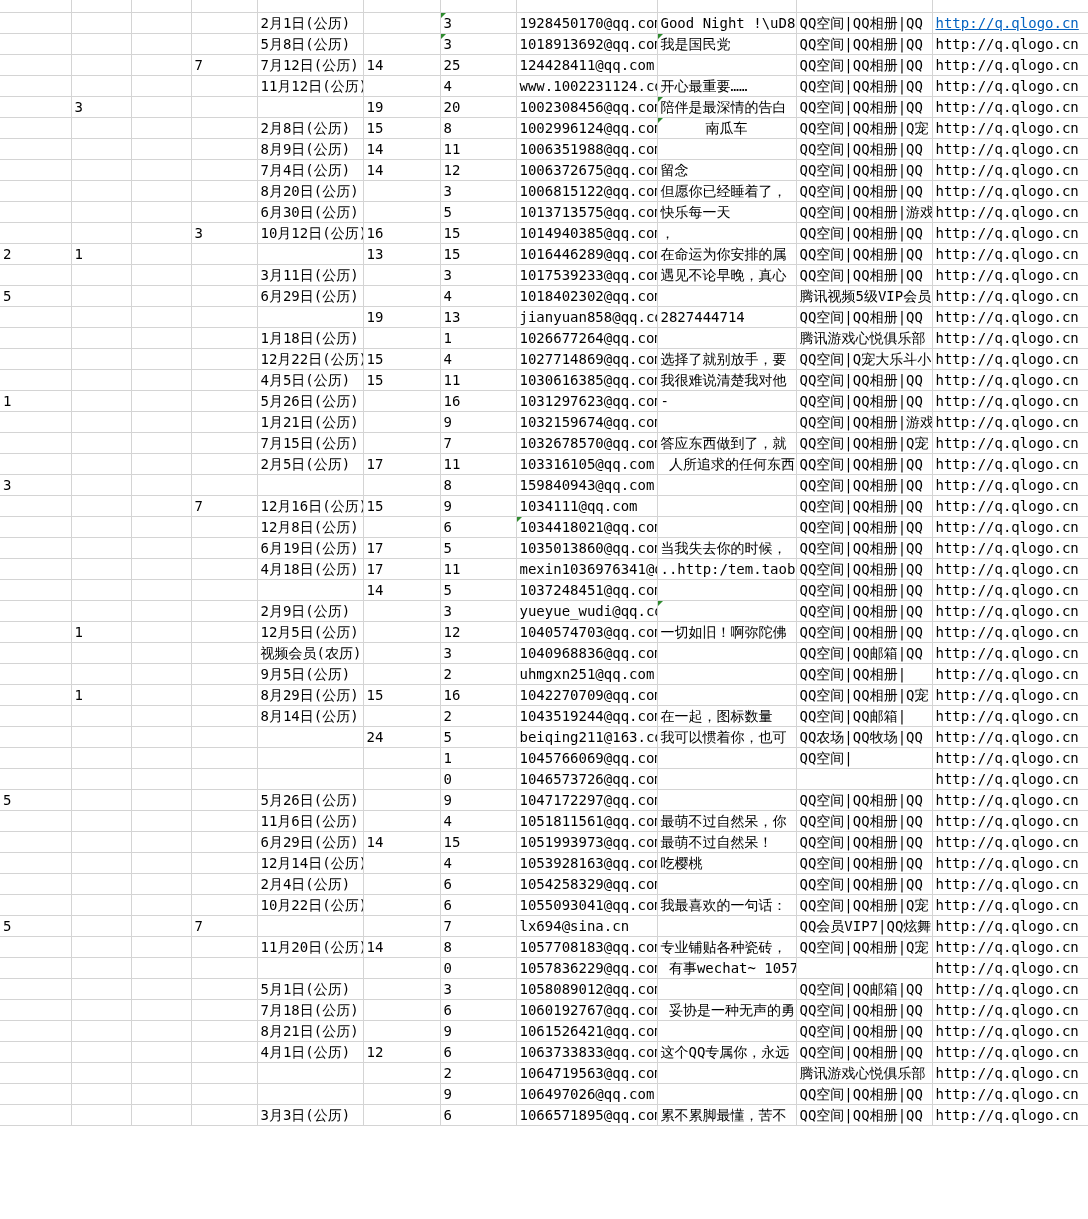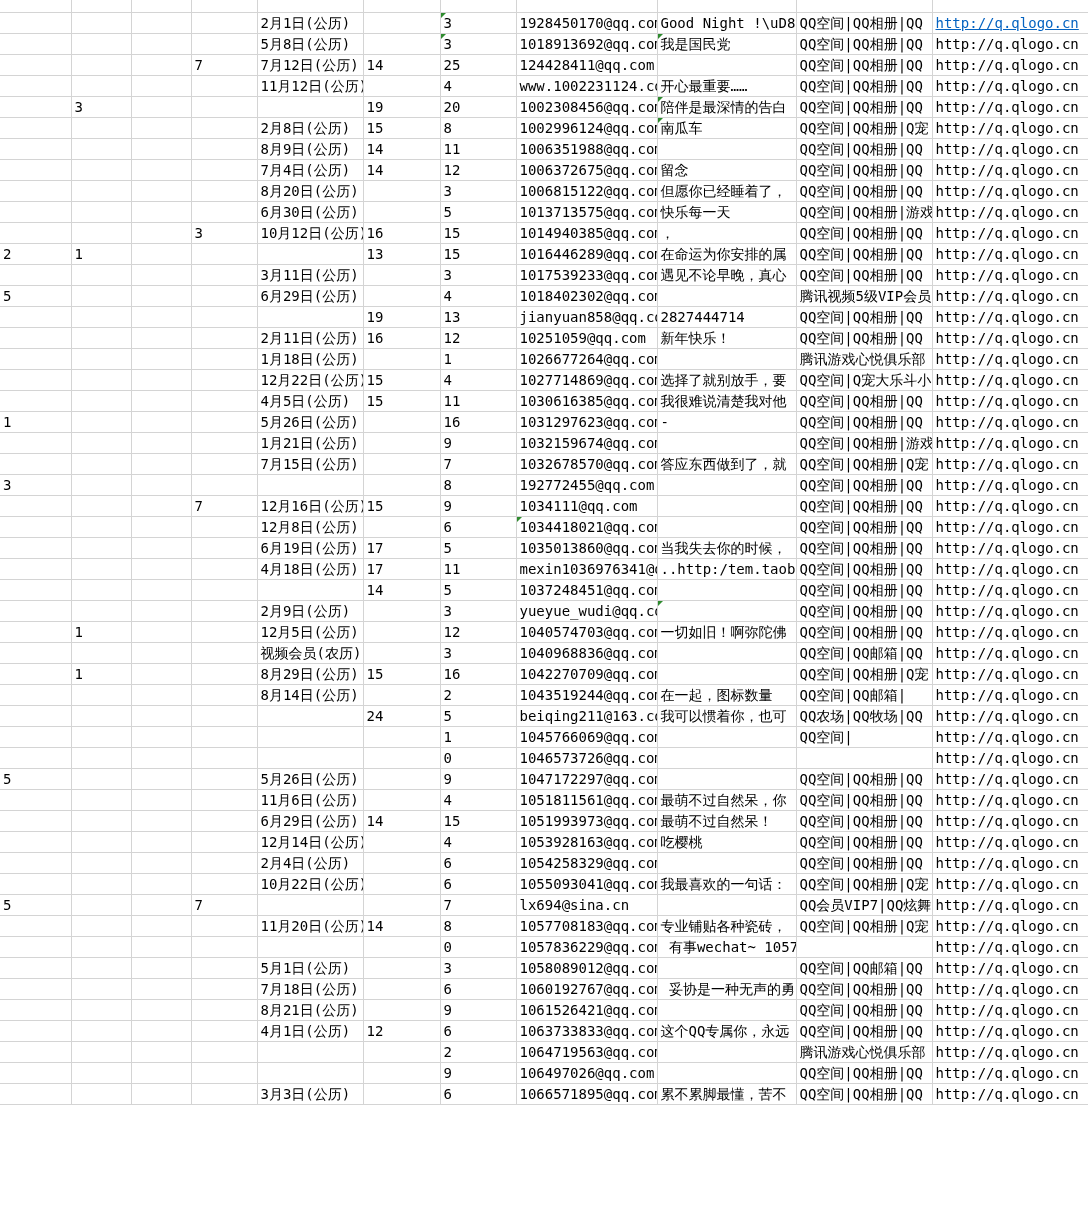--- a/index.html
+++ b/index.html
@@ -120,21 +120,21 @@
       </tr>
       <tr>
         <td></td>
         <td></td>
         <td></td>
         <td></td>
         <td>2月8日(公历)</td>
         <td>15</td>
         <td>8</td>
         <td>1002996124@qq.com</td>
-        <td style="text-align: left; padding-right: 3px;">南瓜车<span class="tri"></span></td>
+        <td style="text-align: center; padding-right: 3px;">南瓜车<span class="tri"></span></td>
         <td>QQ空间|QQ相册|Q宠</td>
         <td>http://q.qlogo.cn</td>
       </tr>
       <tr>
         <td></td>
         <td></td>
         <td></td>
         <td></td>
         <td>8月9日(公历)</td>
         <td>14</td>
@@ -246,33 +246,20 @@
         <td>jianyuan858@qq.co</td>
         <td>2827444714</td>
         <td>QQ空间|QQ相册|QQ</td>
         <td>http://q.qlogo.cn</td>
       </tr>
       <tr>
         <td></td>
         <td></td>
         <td></td>
         <td></td>
-        <td>2月11日(公历)</td>
-        <td>16</td>
-        <td>12</td>
-        <td>10251059@qq.com</td>
-        <td>新年快乐！</td>
-        <td>QQ空间|QQ相册|QQ</td>
-        <td>http://q.qlogo.cn</td>
-      </tr>
-      <tr>
-        <td></td>
-        <td></td>
-        <td></td>
-        <td></td>
         <td>1月18日(公历)</td>
         <td></td>
         <td>1</td>
         <td>1026677264@qq.com</td>
         <td></td>
         <td>腾讯游戏心悦俱乐部</td>
         <td>http://q.qlogo.cn</td>
       </tr>
       <tr>
         <td></td>
@@ -333,28 +320,41 @@
         <td></td>
         <td>7月15日(公历)</td>
         <td></td>
         <td>7</td>
         <td>1032678570@qq.com</td>
         <td>答应东西做到了，就</td>
         <td>QQ空间|QQ相册|Q宠</td>
         <td>http://q.qlogo.cn</td>
       </tr>
       <tr>
+        <td></td>
+        <td></td>
+        <td></td>
+        <td></td>
+        <td>2月5日(公历)</td>
+        <td>17</td>
+        <td>11</td>
+        <td>103316105@qq.com</td>
+        <td> 人所追求的任何东西</td>
+        <td>QQ空间|QQ相册|QQ</td>
+        <td>http://q.qlogo.cn</td>
+      </tr>
+      <tr>
         <td>3</td>
         <td></td>
         <td></td>
         <td></td>
         <td></td>
         <td></td>
         <td>8</td>
-        <td>192772455@qq.com</td>
+        <td>159840943@qq.com</td>
         <td></td>
         <td>QQ空间|QQ相册|QQ</td>
         <td>http://q.qlogo.cn</td>
       </tr>
       <tr>
         <td></td>
         <td></td>
         <td></td>
         <td>7</td>
         <td>12月16日(公历)</td>
@@ -447,20 +447,33 @@
         <td></td>
         <td></td>
         <td></td>
         <td></td>
         <td>视频会员(农历)</td>
         <td></td>
         <td>3</td>
         <td>1040968836@qq.com</td>
         <td></td>
         <td>QQ空间|QQ邮箱|QQ</td>
+        <td>http://q.qlogo.cn</td>
+      </tr>
+      <tr>
+        <td></td>
+        <td></td>
+        <td></td>
+        <td></td>
+        <td>9月5日(公历)</td>
+        <td></td>
+        <td>2</td>
+        <td>uhmgxn251@qq.com</td>
+        <td></td>
+        <td>QQ空间|QQ相册|</td>
         <td>http://q.qlogo.cn</td>
       </tr>
       <tr>
         <td></td>
         <td>1</td>
         <td></td>
         <td></td>
         <td>8月29日(公历)</td>
         <td>15</td>
         <td>16</td>

